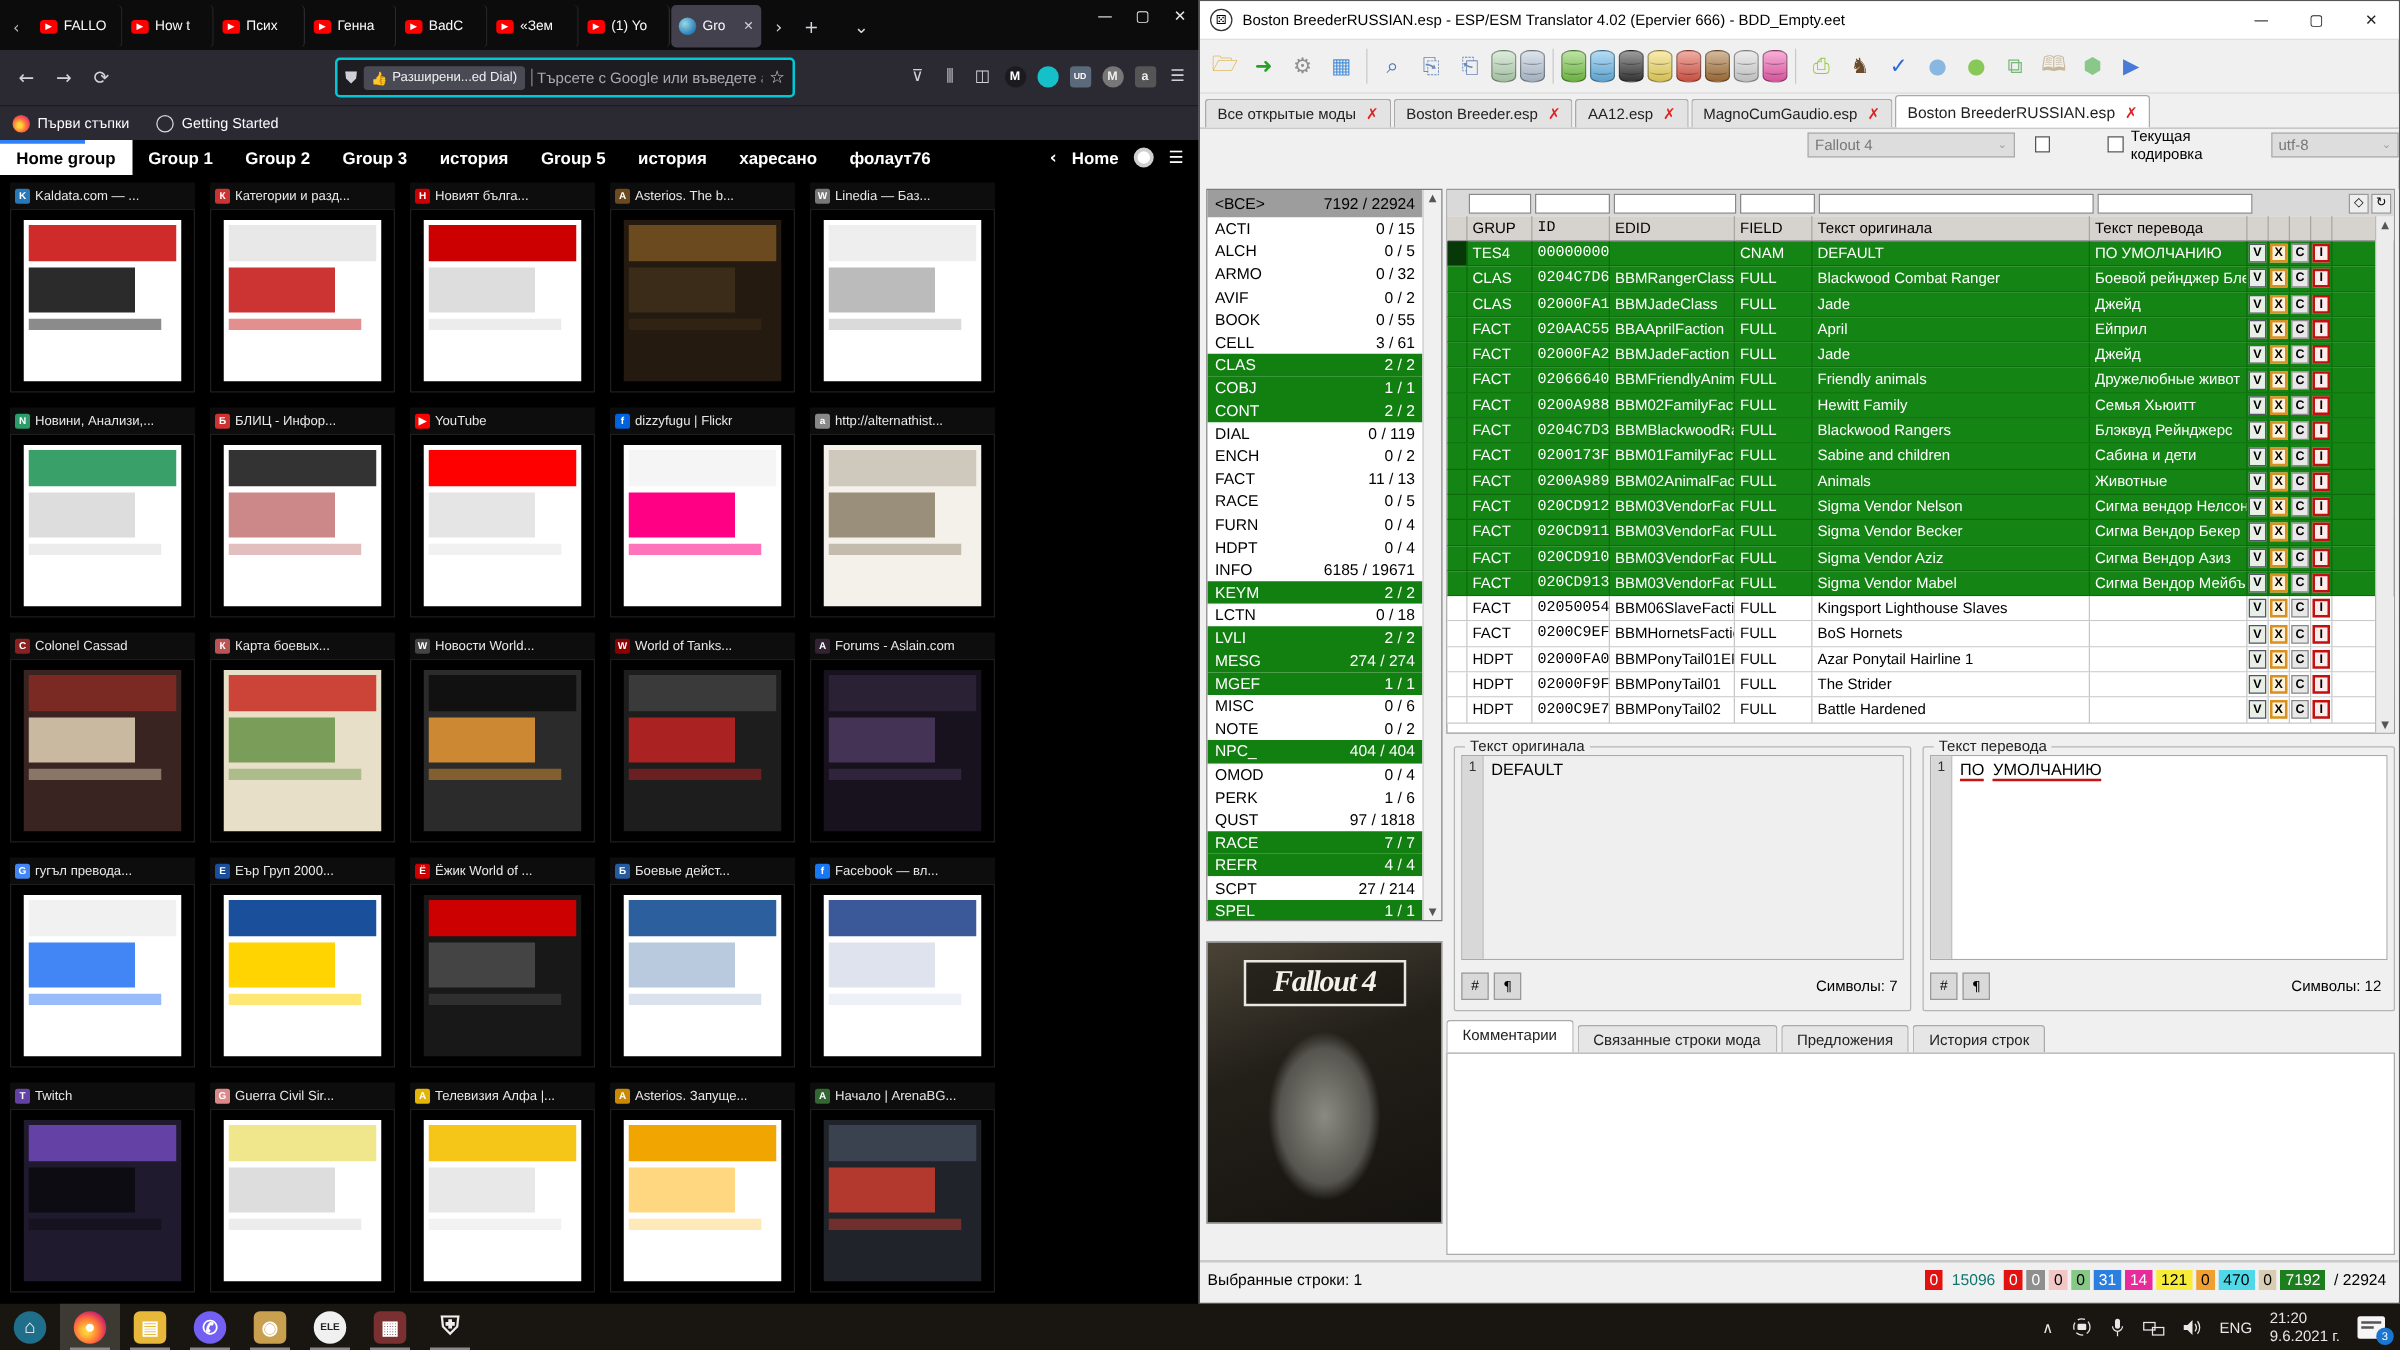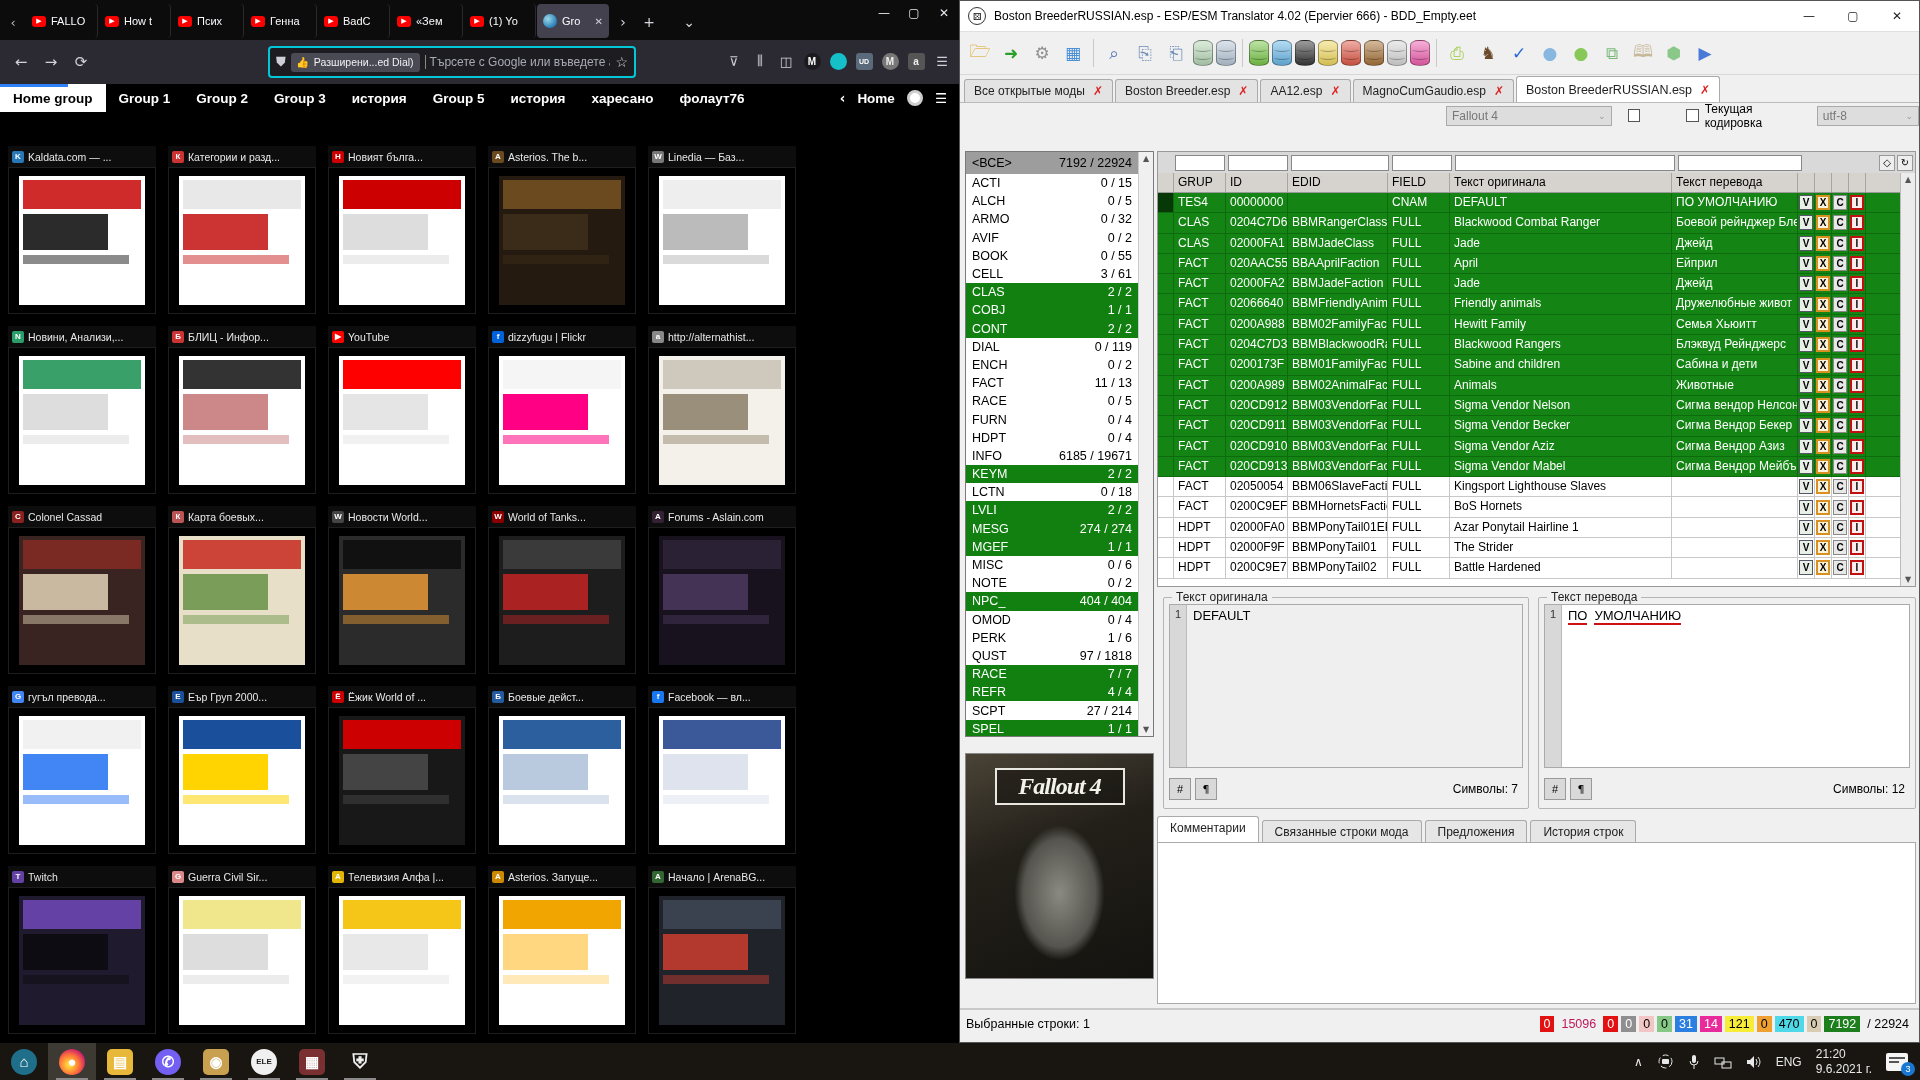--- a/index.html
+++ b/index.html
@@ -102,21 +102,21 @@
   #filter-row { height:21px; background:#d9d9d9; display:flex; align-items:center; padding-left:17px; }
   .flt { background:#fff; border:1px solid #888; height:16px; margin-right:3px; }
   #filter-icons { margin-left:auto; display:flex; gap:2px; padding-right:2px; }
   .flt-ic { width:16px; height:16px; border:1px solid #999; background:#eee; font-size:10px; display:flex; align-items:center; justify-content:center;}
   #grid-head { height:20px; display:flex; background:#d6d3ce; border-bottom:1px solid #999; font-size:12px; color:#000; }
   #grid-head div { border-right:1px solid #a9a6a0; padding:2px 4px; overflow:hidden; white-space:nowrap; }
   .grid-row { height:20.3px; display:flex; font-size:12px; align-items:stretch; background:#fff; color:#000; border-bottom:1px solid #c8c8c8;}
   .grid-row.g { background:#148514; color:#fff; border-bottom:1px solid #0d6b0d; }
   .grid-row > div { padding:2px 4px; overflow:hidden; white-space:nowrap; border-right:1px solid rgba(0,0,0,.22); }
   .grid-row.g > div { border-right:1px solid #0d6b0d; }
-  .c0 { width:16px; } .cgrup { width:52px; } .cid { width:62px; } .cedid { width:100px; } .cfield { width:62px; }
+  .c0 { width:16px; } .cgrup { width:52px; } .cid { width:62px;font-family:Liberation Mono, monospace; } .cedid { width:100px; } .cfield { width:62px; }
   .corig { width:222px; } .ctr { width:126px; }
   .cflag { width:17px; display:flex; align-items:center; justify-content:center; padding:1px !important; }
   .fbtn { width:14px; height:15px; display:flex; align-items:center; justify-content:center; font-size:10px; font-weight:bold; color:#000; }
   .fV { background:#e7efe7; border:1px solid #556; }
   .fX { background:#fdf3da; border:2px solid #d89020; }
   .fC { background:#e8e8e8; border:1px solid #888; }
   .fI { background:#fdecec; border:2px solid #c01010; }
   #grid-scroll { position:absolute; right:0; top:21px; bottom:0; width:15px; background:#ececec; border-left:1px solid #bbb;
     display:flex; flex-direction:column; justify-content:space-between; align-items:center; font-size:8px; color:#555; padding:2px 0; }
   .sel0 { background:#073807 !important; }
@@ -243,20 +243,30 @@
           <span class="badge-ic">
             <span class="mini-badge" style="background: rgb(119, 119, 119); color: rgb(238, 238, 238);">M</span>
           </span>
           <span class="badge-ic">
             <span class="mini-badge" style="background: rgb(85, 85, 85); color: rgb(238, 238, 238); border-radius: 3px;">a</span>
           </span>
           <span class="badge-ic">
             <span class="glyph">☰</span>
           </span>
         </div>
+    </div>
+    <div id="ff-bookmarks">
+      <span class="bm-item">
+        <span class="bm-fx"></span>
+        <span>Първи стъпки</span>
+      </span>
+      <span class="bm-item">
+        <span class="bm-globe"></span>
+        <span>Getting Started</span>
+      </span>
     </div>
     <div id="group-bar">
       <span id="grp-indicator"></span>
       <span id="grp-items" style="display:flex;">
           <span class="grp active">Home group</span>
           <span class="grp">Group 1</span>
           <span class="grp">Group 2</span>
           <span class="grp">Group 3</span>
           <span class="grp">история</span>
           <span class="grp">Group 5</span>
@@ -1330,21 +1340,21 @@
           <span class="ctab">Связанные строки мода</span>
           <span class="ctab">Предложения</span>
           <span class="ctab">История строк</span>
         </div>
       <div id="cbody"></div>
 
       <div id="esp-status">
         <span>Выбранные строки: 1</span>
         <span id="esp-counters">
             <span class="cnt" style="background: rgb(227, 18, 18); color: rgb(255, 255, 255);">0</span>
-            <span class="cnt" style="color: #be185d;">15096</span>
+            <span class="cnt" style="color: #0f766e;">15096</span>
             <span class="cnt" style="background: rgb(227, 18, 18); color: rgb(255, 255, 255);">0</span>
             <span class="cnt" style="background: rgb(143, 143, 143); color: rgb(255, 255, 255);">0</span>
             <span class="cnt" style="background: rgb(243, 198, 198); color: rgb(0, 0, 0);">0</span>
             <span class="cnt" style="background: rgb(134, 200, 134); color: rgb(0, 0, 0);">0</span>
             <span class="cnt" style="background: rgb(42, 127, 224); color: rgb(255, 255, 255);">31</span>
             <span class="cnt" style="background: rgb(232, 42, 154); color: rgb(255, 255, 255);">14</span>
             <span class="cnt" style="background: rgb(247, 236, 55); color: rgb(0, 0, 0);">121</span>
             <span class="cnt" style="background: rgb(240, 160, 48); color: rgb(0, 0, 0);">0</span>
             <span class="cnt" style="background: rgb(79, 216, 232); color: rgb(0, 0, 0);">470</span>
             <span class="cnt" style="background: rgb(216, 205, 178); color: rgb(0, 0, 0);">0</span>

